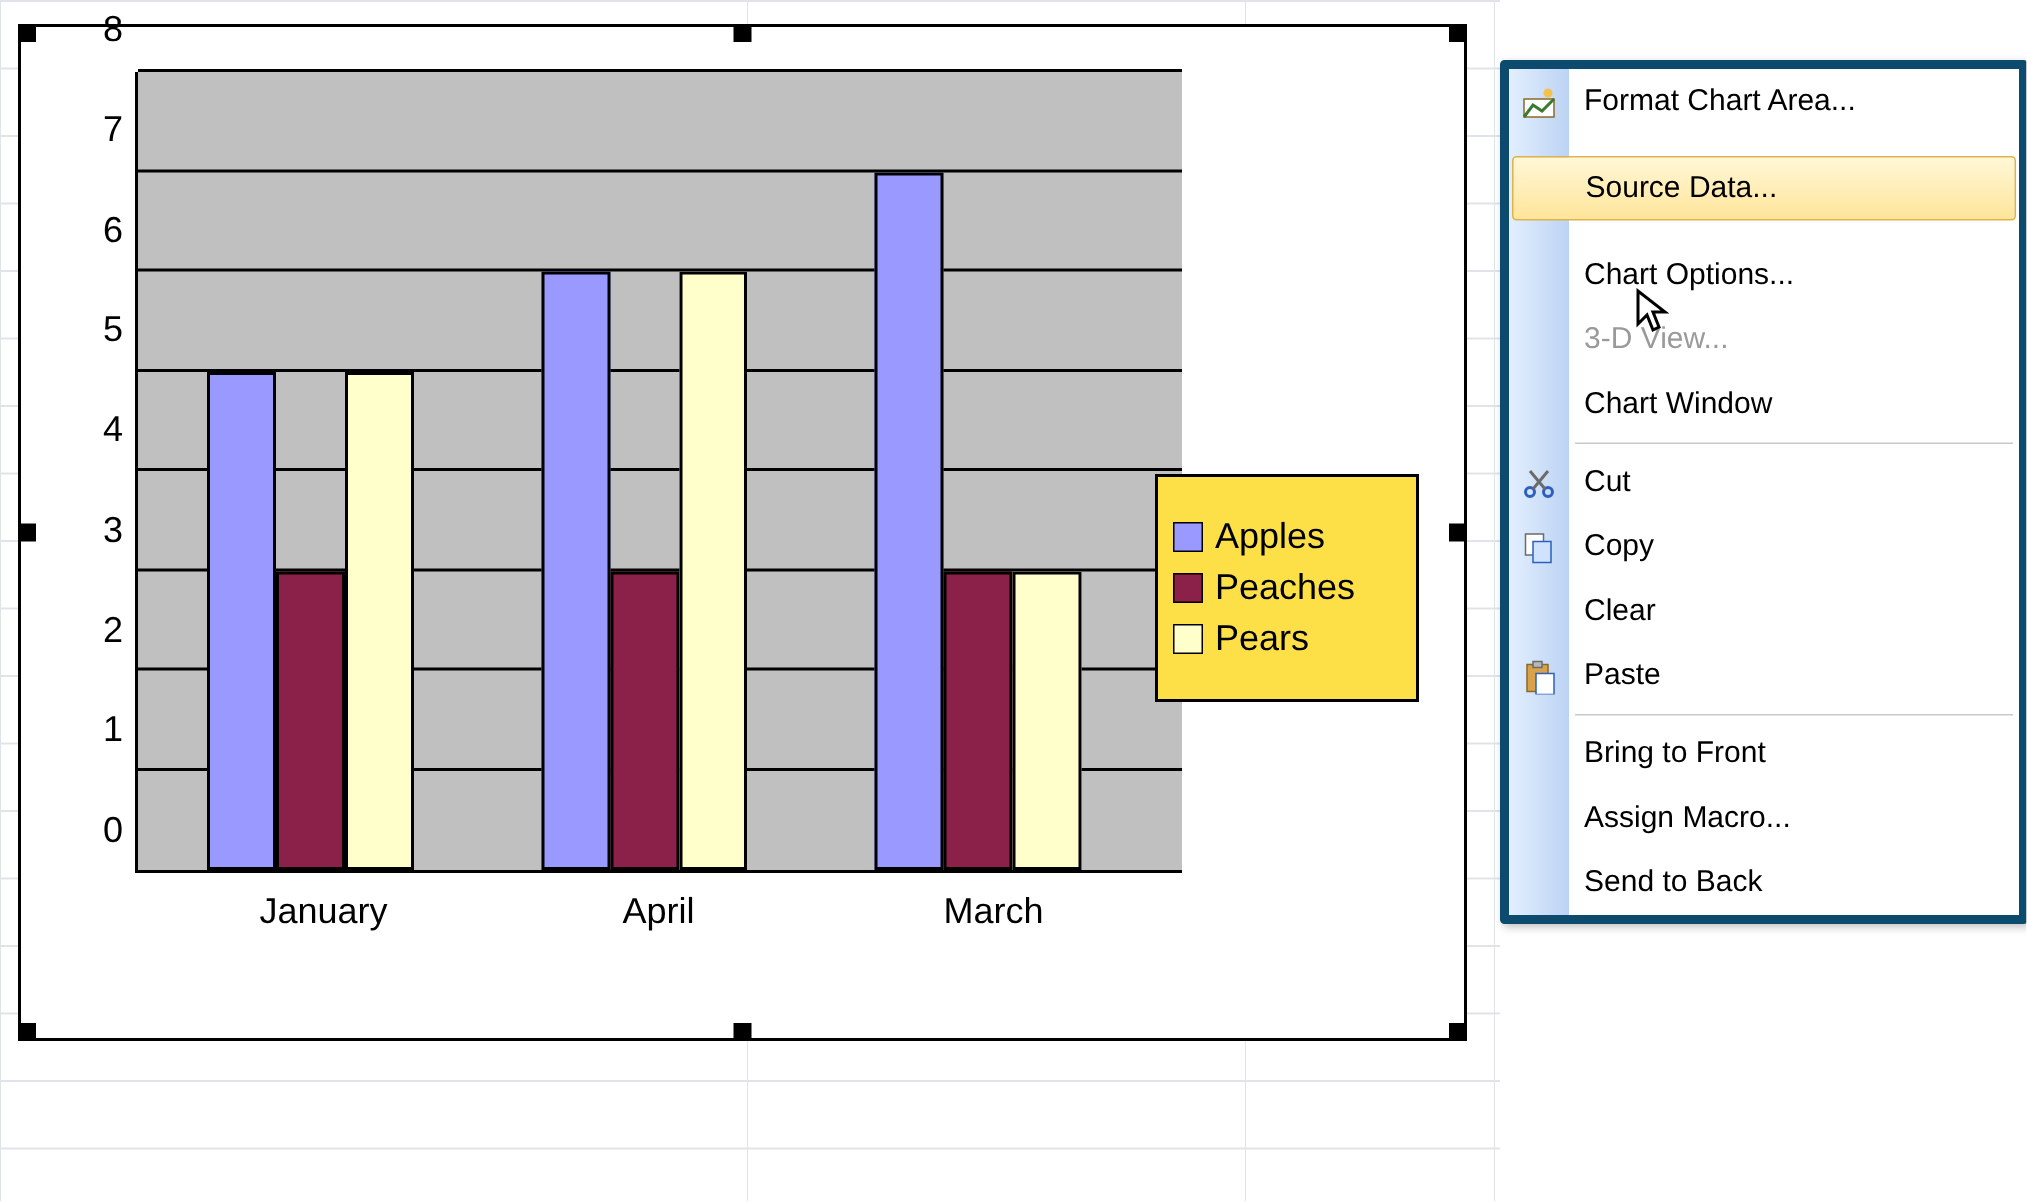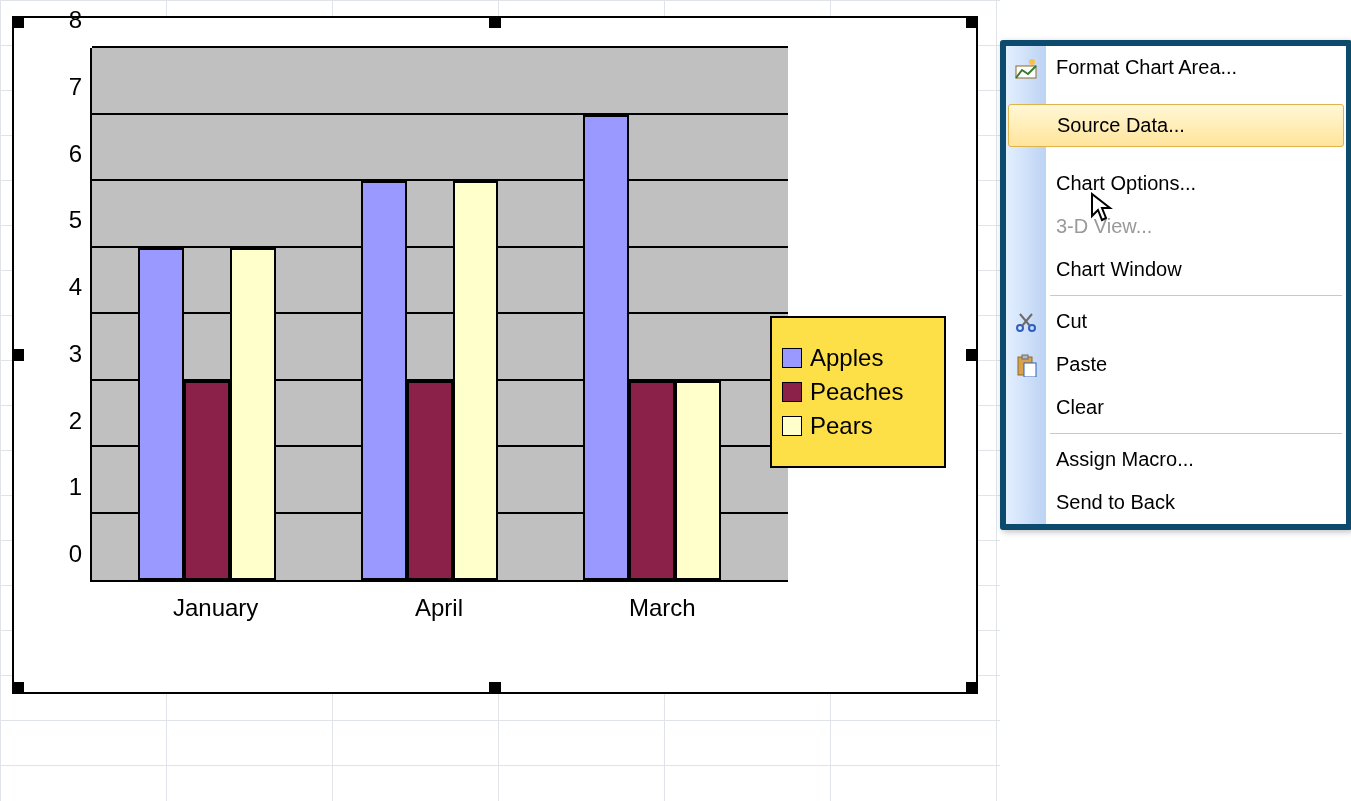--- a/index.html
+++ b/index.html
@@ -166,32 +166,42 @@
     <div class="ctx-item">
       <svg class="ctx-icon" viewBox="0 0 24 24">
           <circle cx="6" cy="18" r="3" fill="none" stroke="#2d5fbf" stroke-width="2"></circle>
           <circle cx="18" cy="18" r="3" fill="none" stroke="#2d5fbf" stroke-width="2"></circle>
           <path d="M8 16 L18 4 M16 16 L6 4" stroke="#6b6b6b" stroke-width="2"></path>
         </svg>
       <span>Cut</span>
     </div>
     <div class="ctx-item">
       <svg class="ctx-icon" viewBox="0 0 24 24">
+          <rect x="3" y="3" width="12" height="14" fill="#fff" stroke="#6b6b6b"></rect>
+          <rect x="8" y="8" width="12" height="14" fill="#cfe3ff" stroke="#2d5fbf"></rect>
+        </svg>
+      <span>Copy</span>
+    </div>
+    <div class="ctx-item">
+      <span>Clear</span>
+    </div>
+    <div class="ctx-item">
+      <svg class="ctx-icon" viewBox="0 0 24 24">
           <rect x="4" y="4" width="14" height="18" fill="#d9a24a" stroke="#8a6a2a"></rect>
           <rect x="8" y="2" width="6" height="4" fill="#b7b7b7" stroke="#6b6b6b"></rect>
           <rect x="10" y="10" width="12" height="14" fill="#fff" stroke="#2d5fbf"></rect>
         </svg>
       <span>Paste</span>
     </div>
-    <div class="ctx-item">
-      <span>Clear</span>
-    </div>
 
     <div class="ctx-sep"></div>
 
+    <div class="ctx-item">
+      <span>Bring to Front</span>
+    </div>
     <div class="ctx-item">
       <span>Assign Macro...</span>
     </div>
     <div class="ctx-item">
       <span>Send to Back</span>
     </div>
   </div>
 
   <svg class="cursor" width="26" height="30" viewBox="0 0 26 30">
     <path d="M2 2 L2 24 L8 18 L12 28 L16 26 L12 16 L20 16 Z" fill="#fff" stroke="#000" stroke-width="2"></path>

